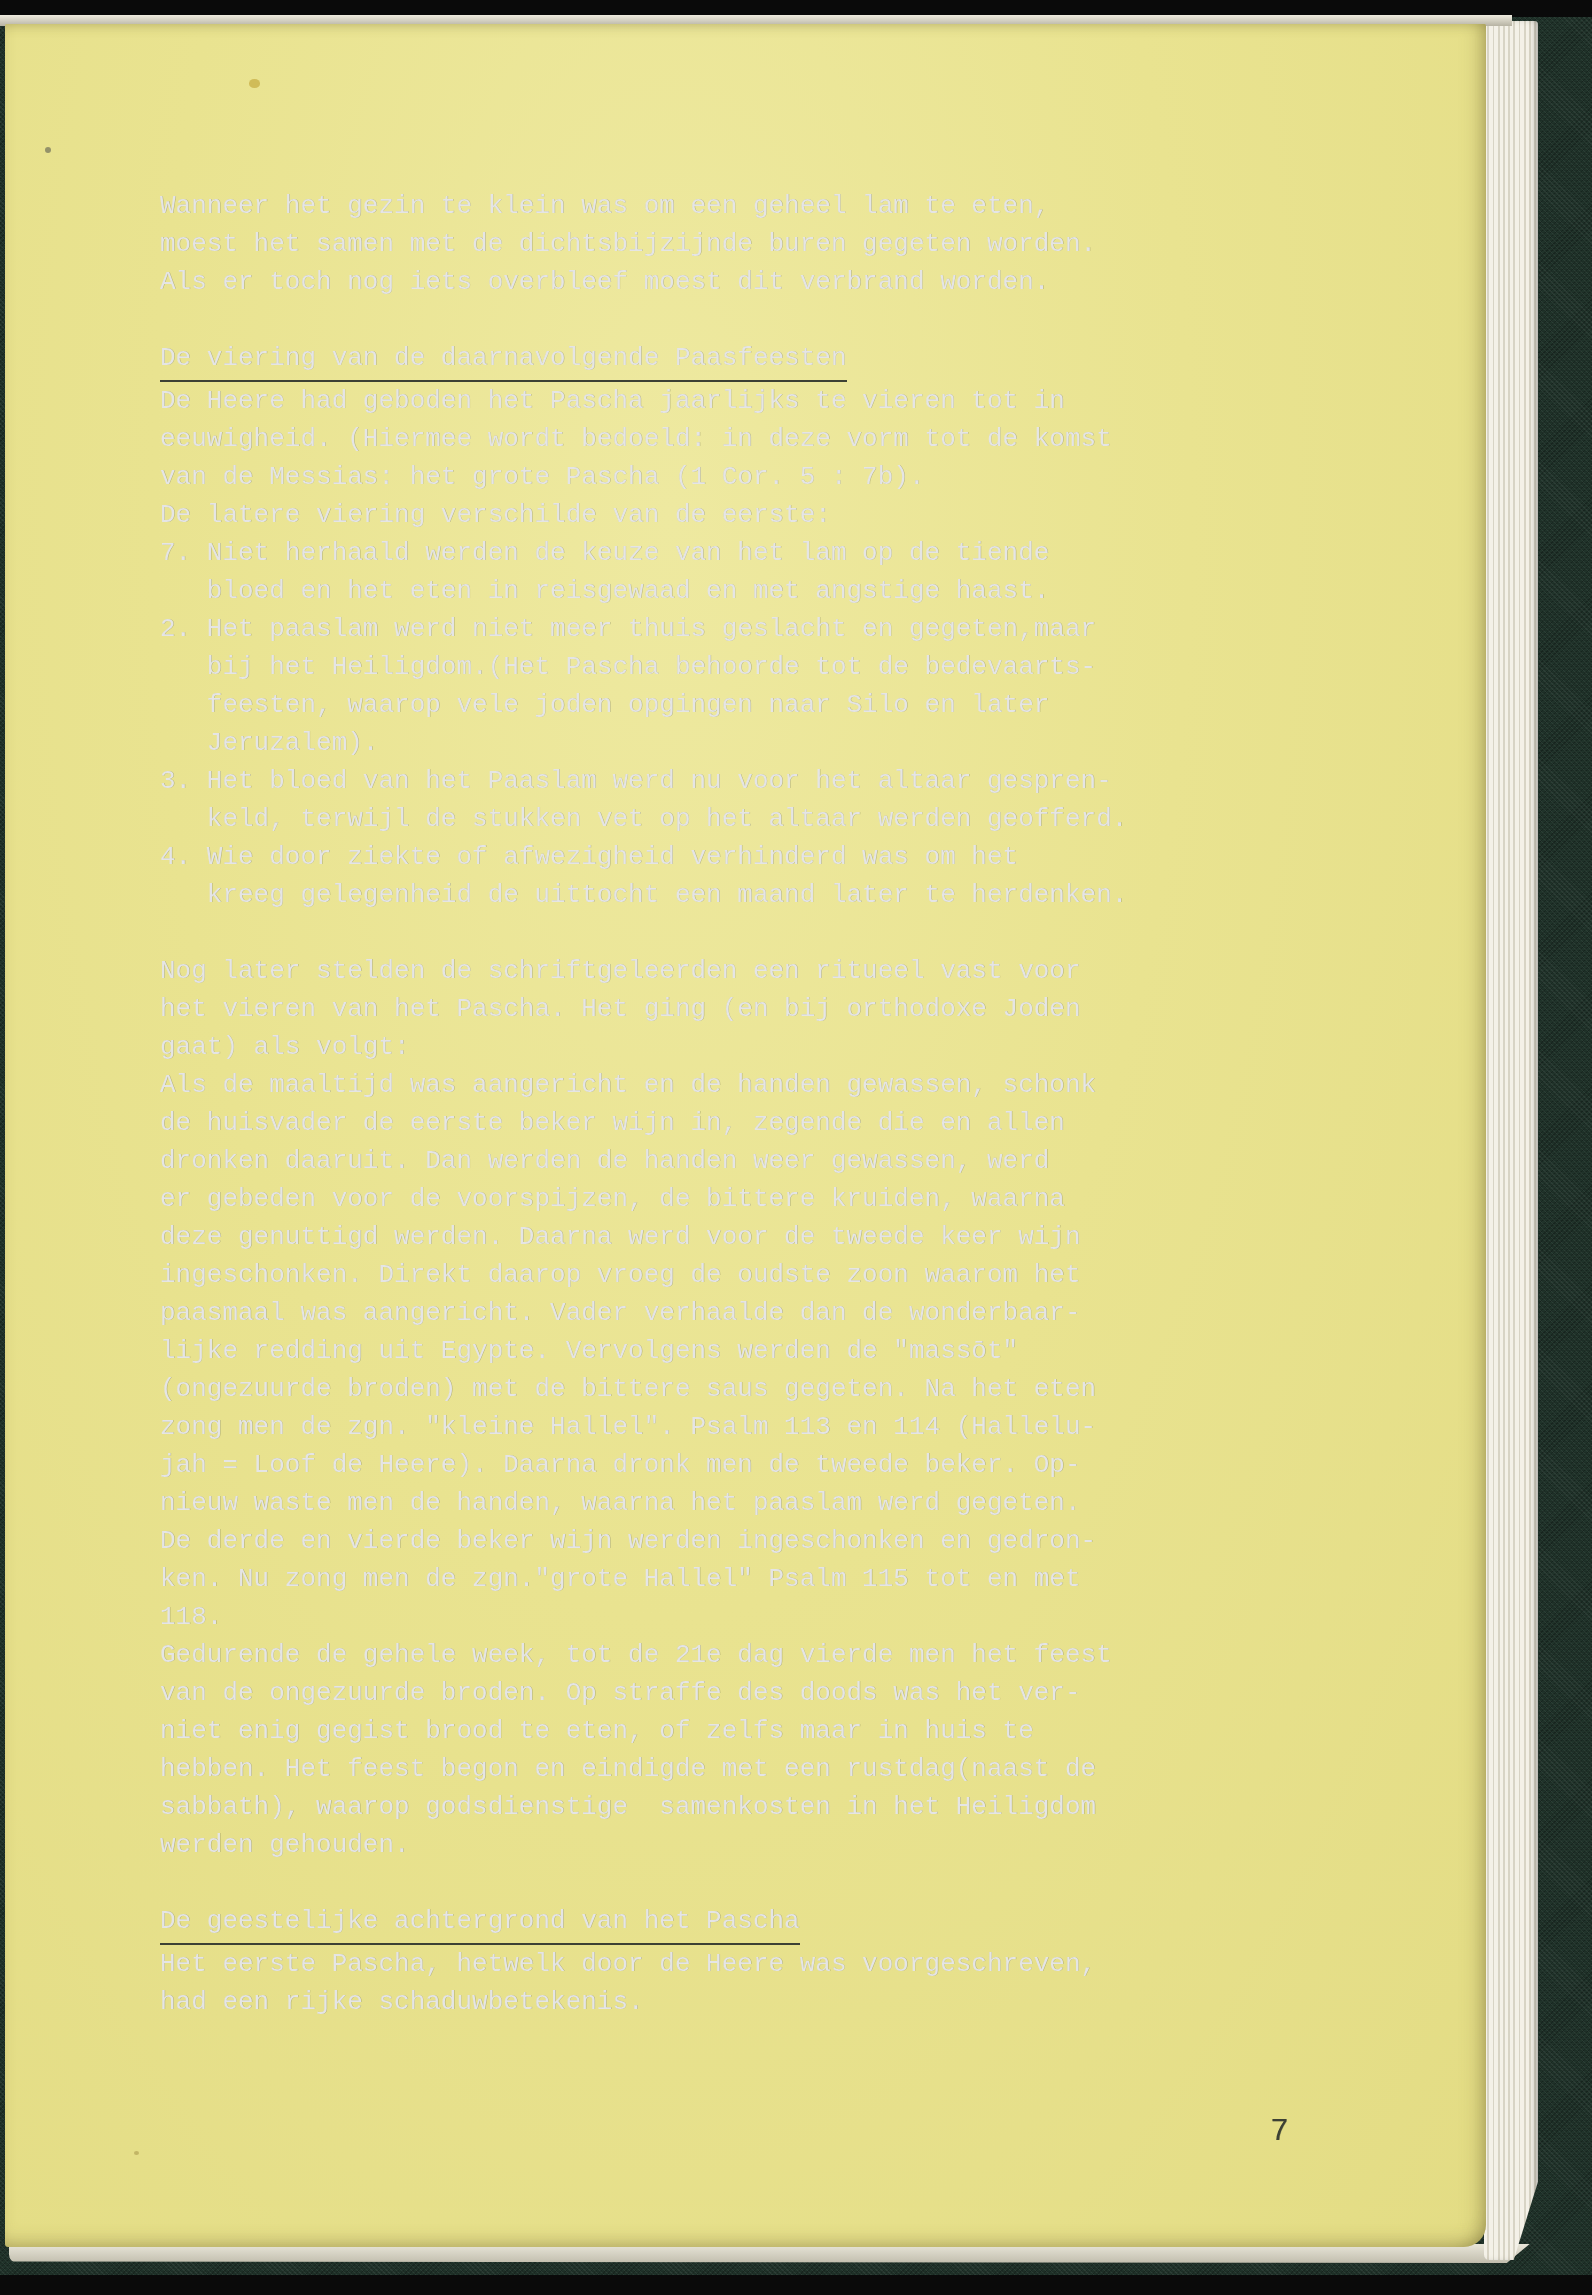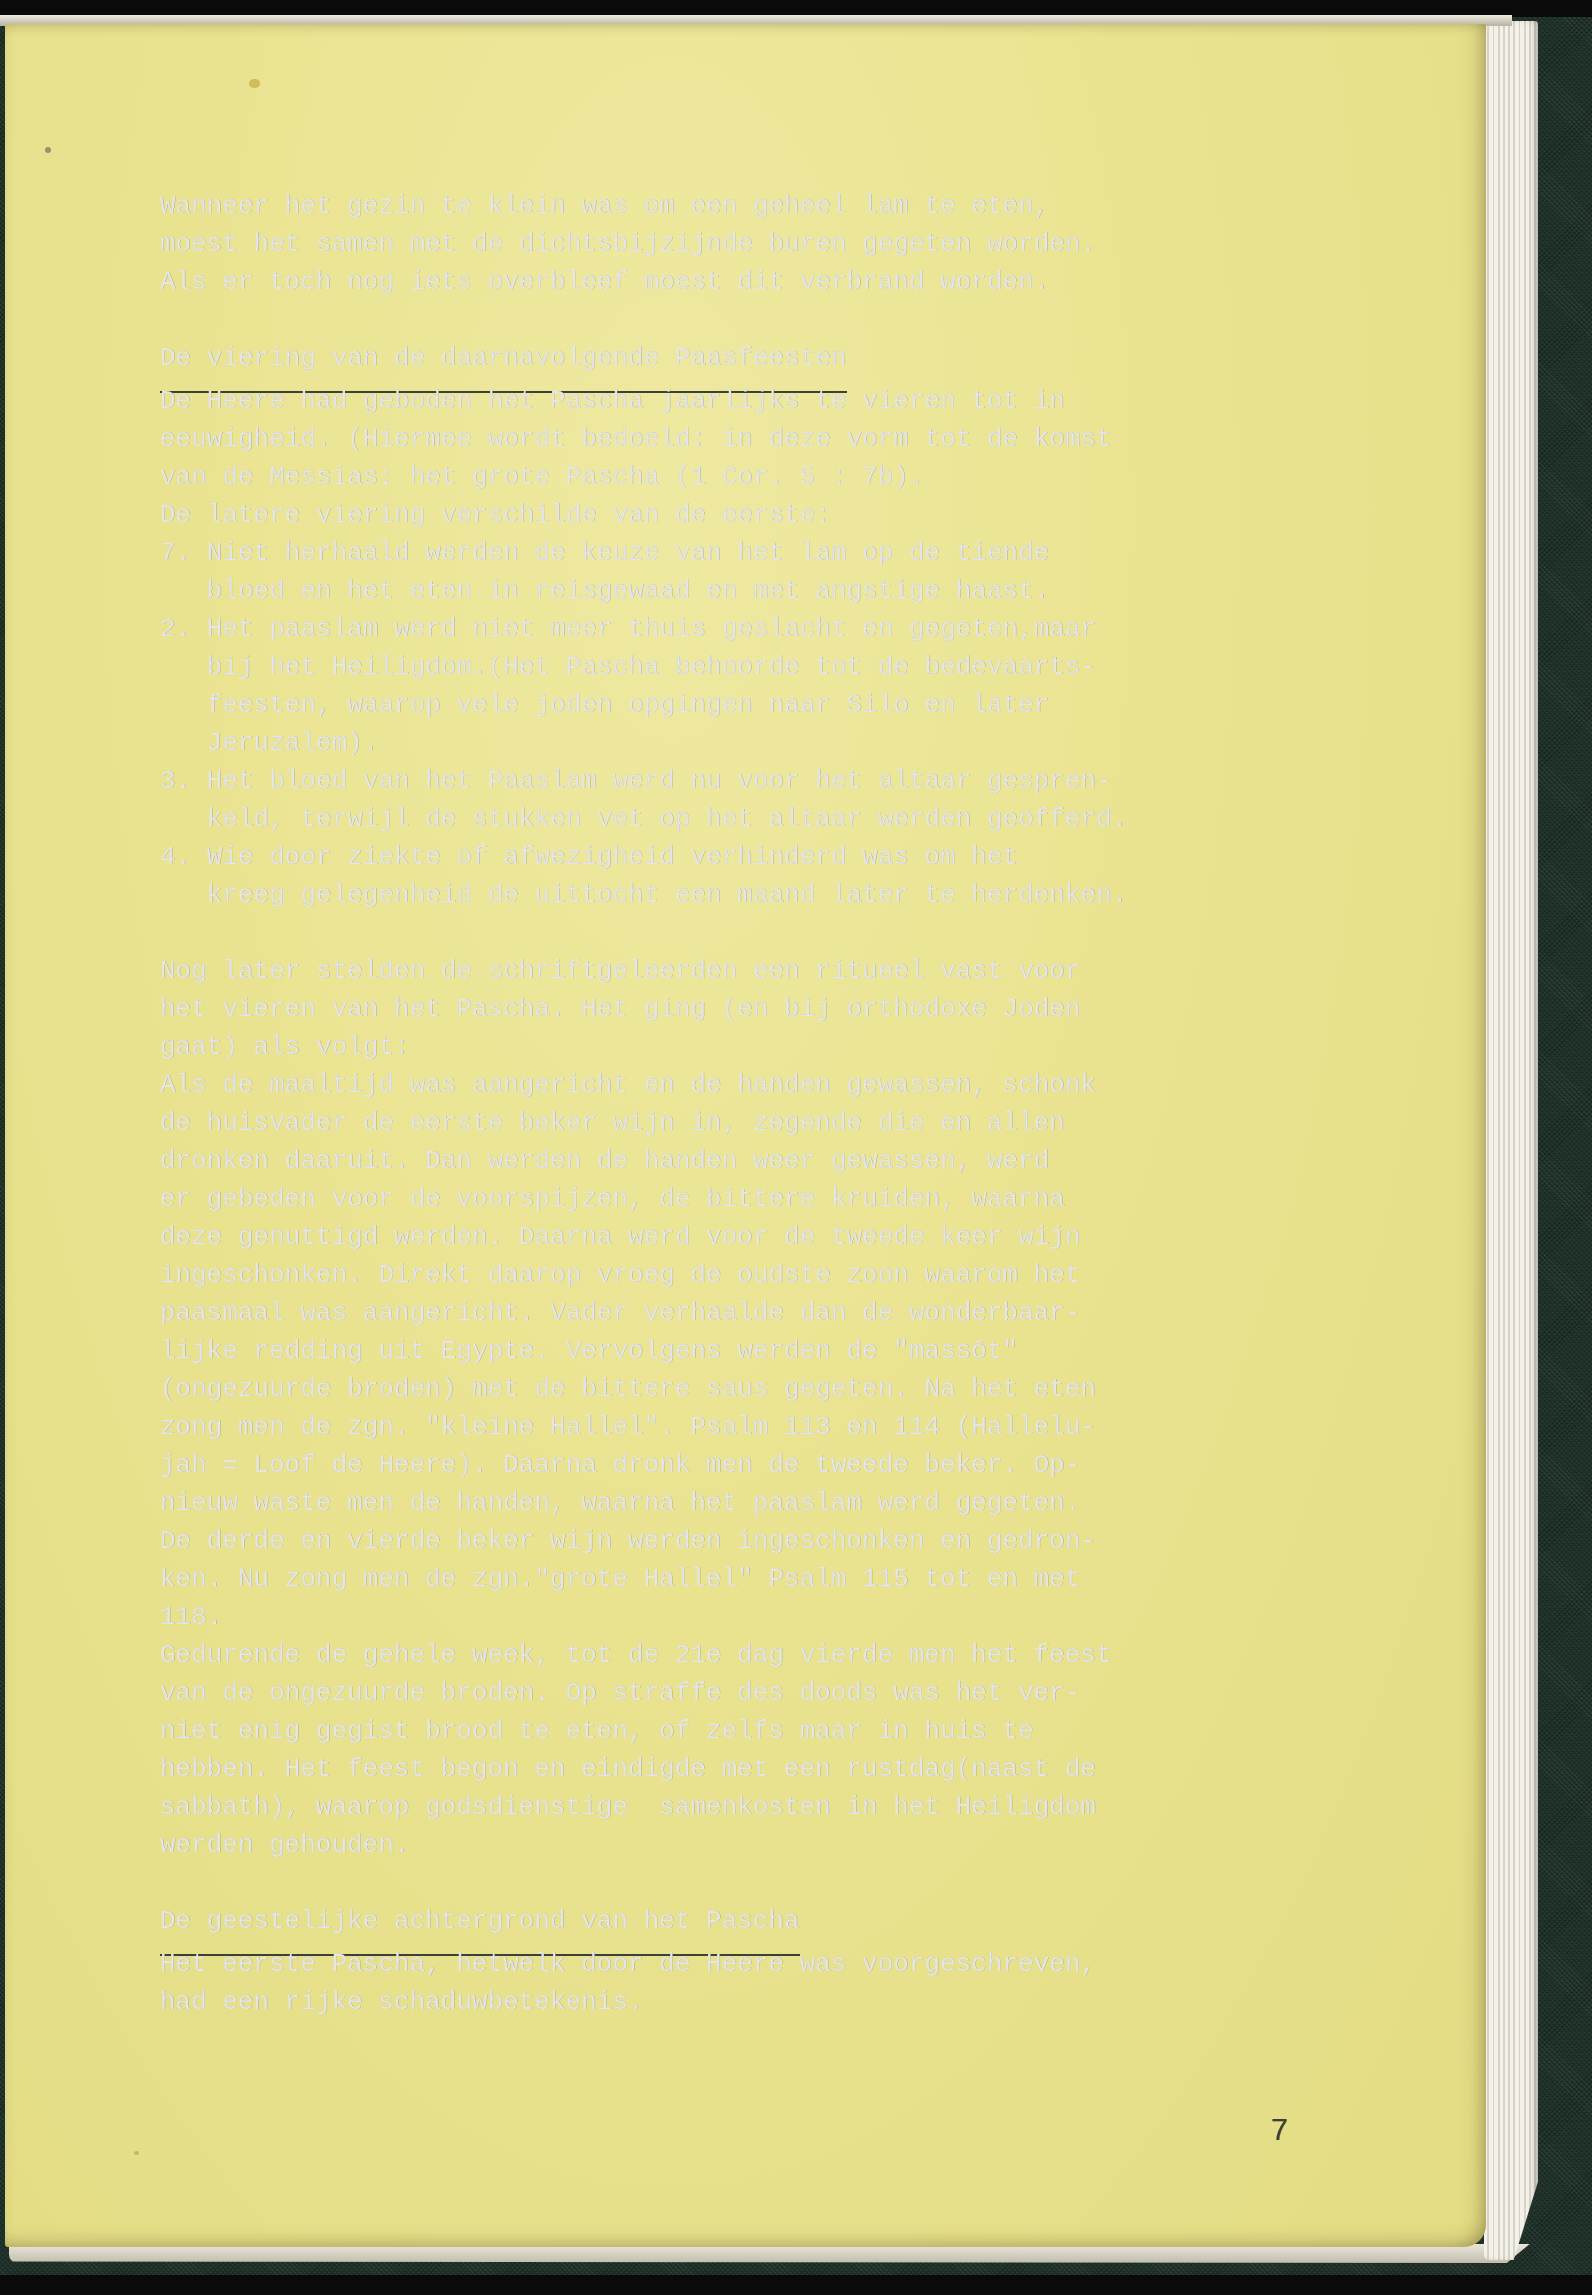--- a/index.html
+++ b/index.html
@@ -105,21 +105,21 @@
   .line-text {
     white-space: pre;
   }
   .heading-line {
     height: 43px;
   }
   .heading-text {
     white-space: pre;
     display: inline-block;
     border-bottom: 2.6px solid #3d4134;
-    padding-bottom: 14px;
+    padding-bottom: 3px;
   }
 
   .page-number {
     position: absolute;
     left: 1270px; top: 2113px;
     color: #3d4134;
     font-size: 31.5px;
     line-height: 38px;
     text-shadow: 0.4px 0.3px 0 rgba(61,65,52,0.35);
   }

